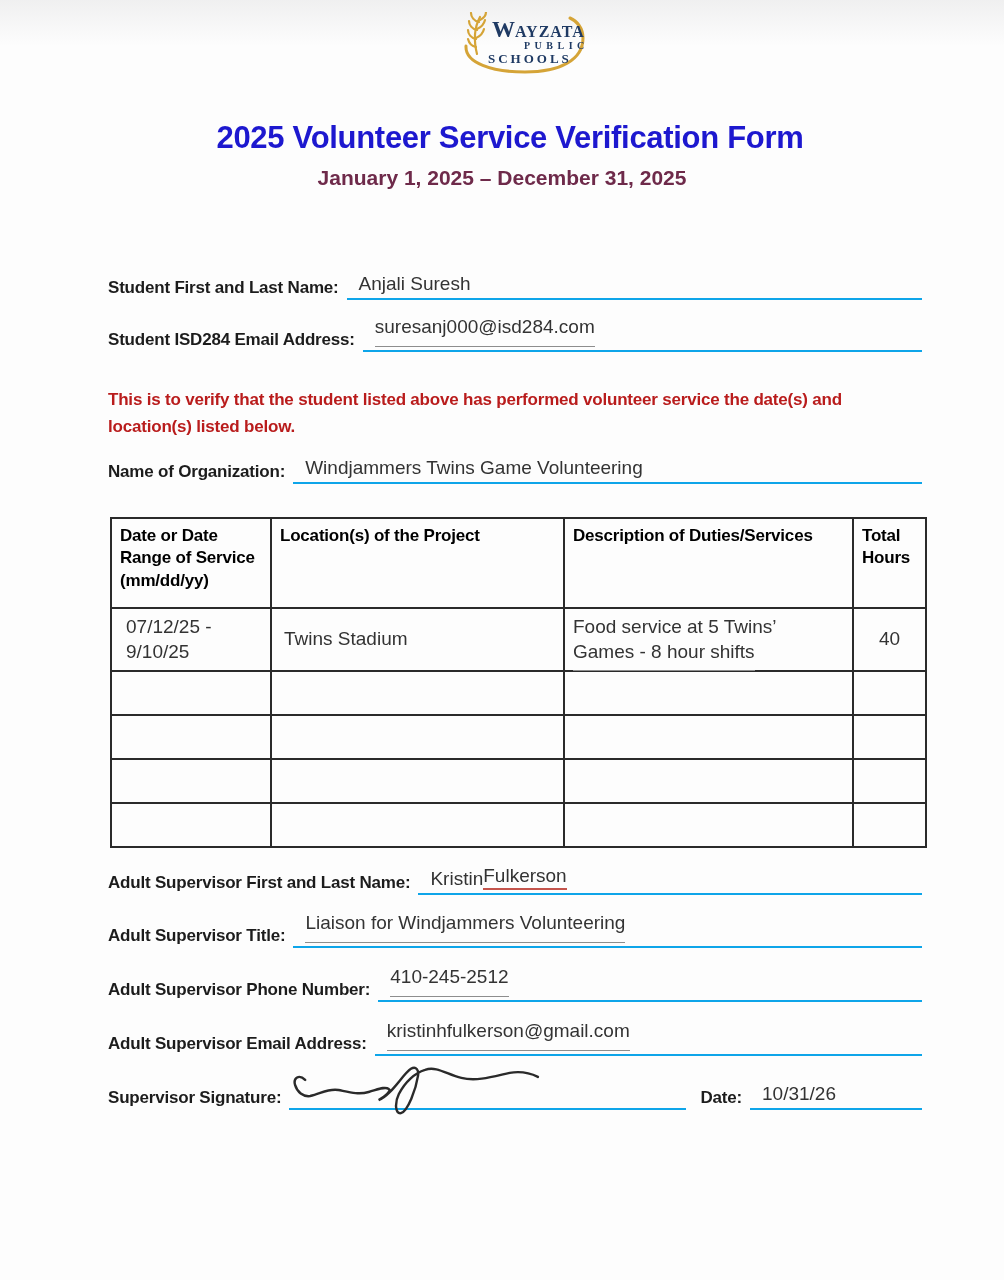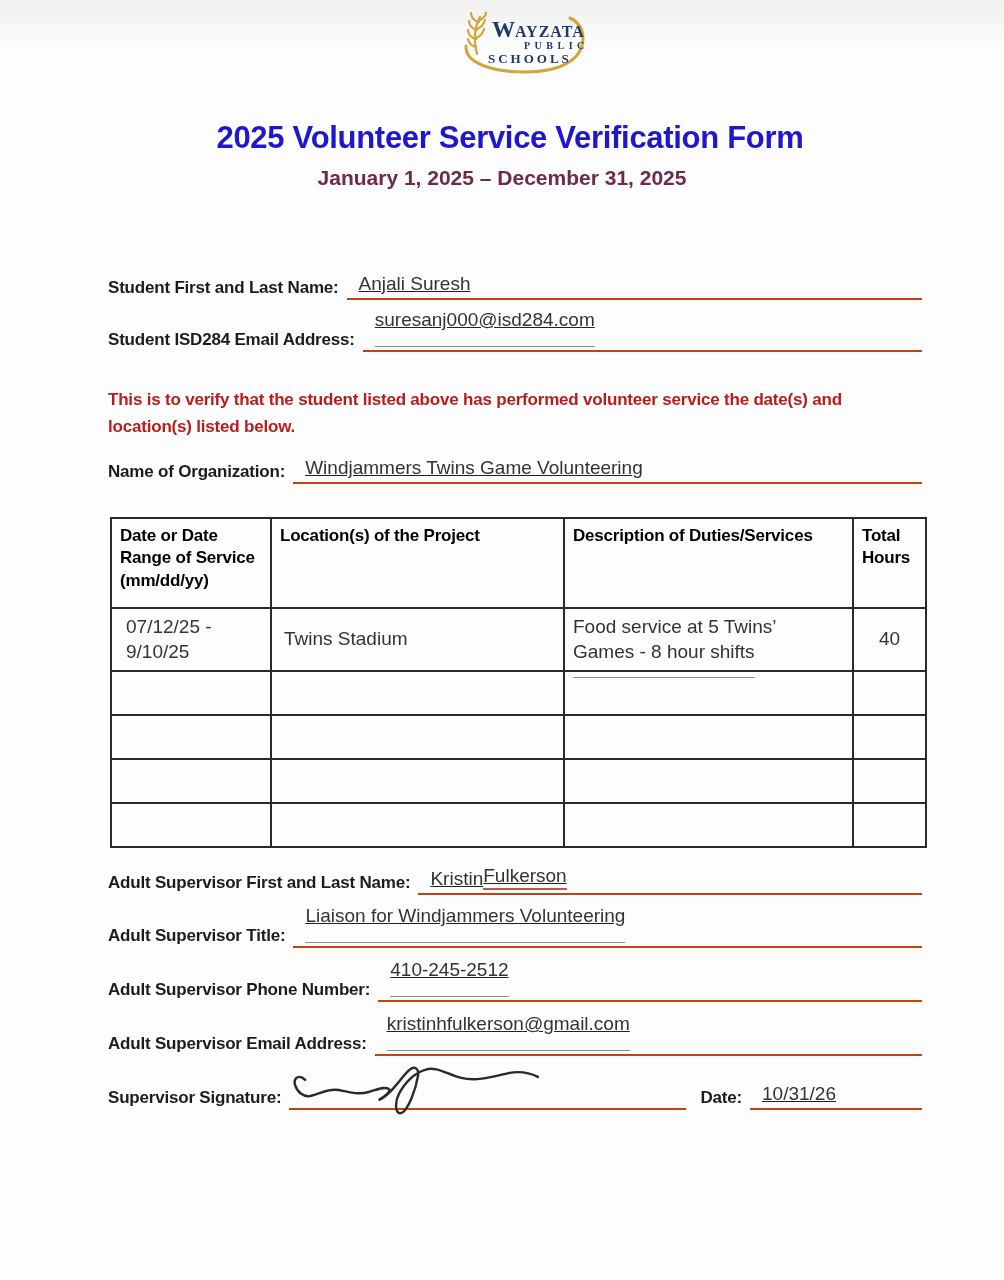--- a/index.html
+++ b/index.html
@@ -25,28 +25,28 @@
   }
   .field{
     position:absolute;left:108px;right:82px;height:34px;
     display:flex;align-items:flex-end;gap:8px;
   }
   .label{
     font-size:17px;font-weight:bold;color:#1c1c1c;
     white-space:nowrap;padding-bottom:2px;letter-spacing:-0.2px;
   }
   .entry{
-    flex:1;border-bottom:2px solid #c2410c;
+    flex:1;border-bottom:2px solid #0ea5e9;
     padding:0 0 3px 12px;position:relative;
-    display:flex;align-items:flex-end;min-height:30px;text-decoration:underline;
+    display:flex;align-items:flex-end;min-height:30px;
   }
   .value{
     font-size:19px;color:#333;line-height:1.15;white-space:nowrap;
   }
-  .u-gray{border-bottom:1.5px solid #8d8d8d;padding-bottom:15px;text-align:center;}
+  .u-gray{border-bottom:1.5px solid #8d8d8d;padding-bottom:8px;text-align:center;}
   .u-red{border-bottom:2px solid #c4544c;padding-bottom:1px;}
   .verify-text{
     position:absolute;left:108px;right:80px;top:386px;
     font-size:17px;font-weight:bold;color:#b91c1c;line-height:1.6;letter-spacing:-0.2px;
   }
   table.service{
     position:absolute;left:110px;top:517px;width:815px;
     border-collapse:collapse;table-layout:fixed;
   }
   table.service td,table.service th{

